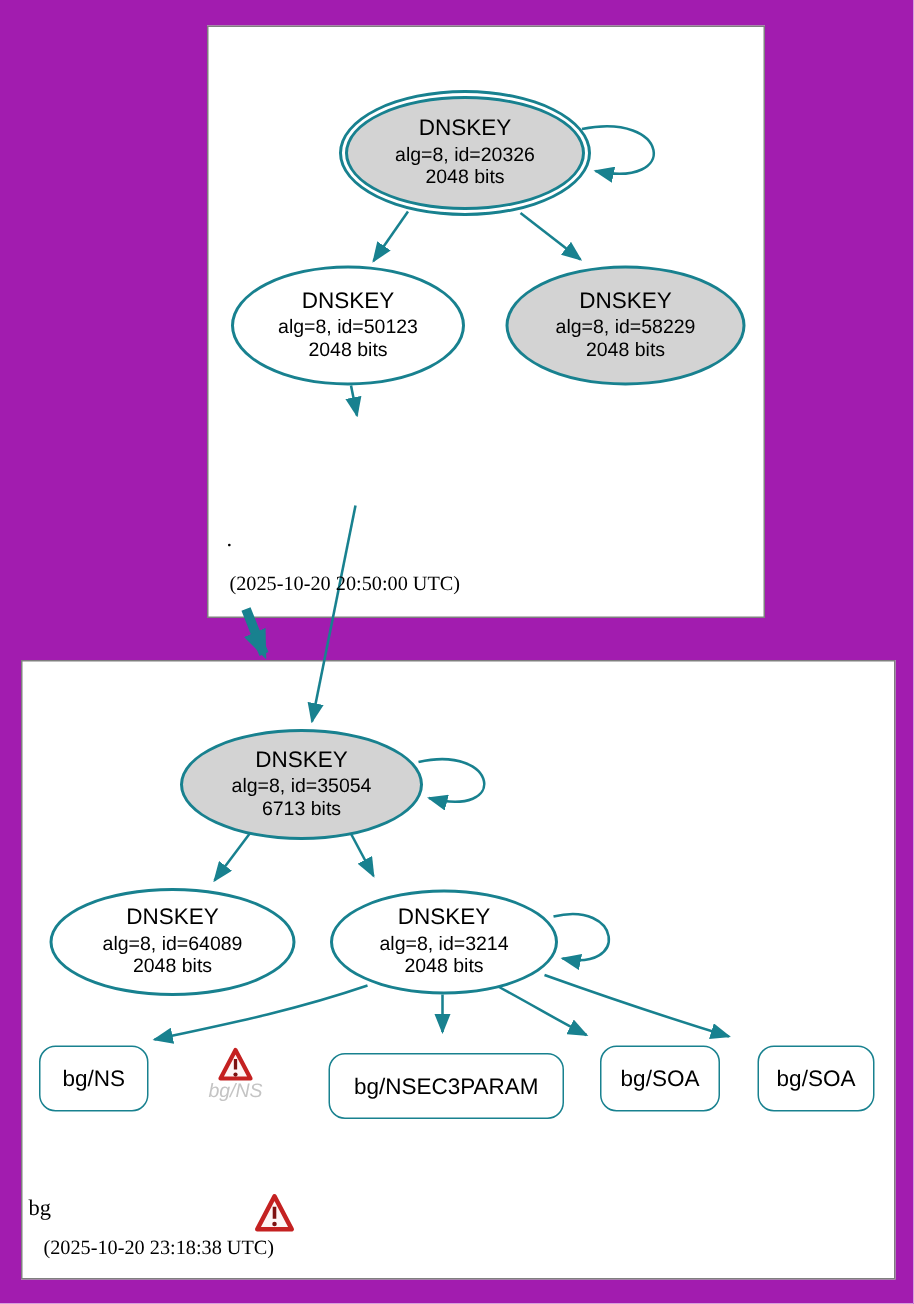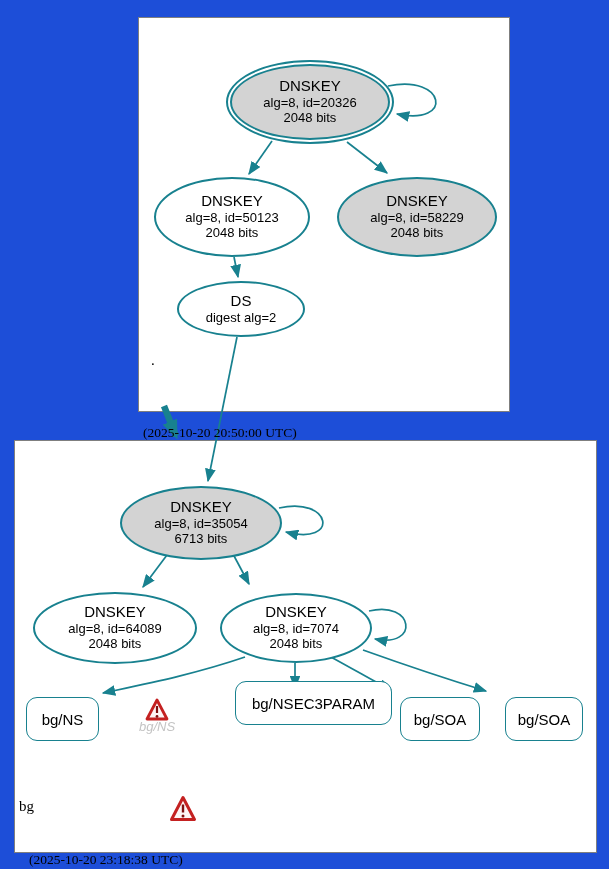--- a/index.html
+++ b/index.html
@@ -1,21 +1,21 @@
 <!DOCTYPE html>
 <html><head>
 <meta charset="utf-8">
 <style>
   :root{
     --teal:#18818f;
     --grayfill:#d3d3d3;
     --boxborder:#7f7f7f;
   }
   html,body{margin:0;padding:0;background:#fff;}
-  #canvas{position:relative;width:609px;height:869px;background:#1d4ed8;overflow:hidden;
+  #canvas{position:relative;width:609px;height:869px;background:#a21caf;overflow:hidden;
           font-family:"Liberation Sans",sans-serif;}
   .zone-box{position:absolute;border:1px solid var(--boxborder);background:#fff;z-index:0;}
   #edges{position:absolute;left:0;top:0;z-index:1;pointer-events:none;}
   .node{position:absolute;z-index:2;display:flex;flex-direction:column;align-items:center;
         justify-content:center;text-align:center;box-sizing:border-box;}
   .ellipse{border:2px solid var(--teal);border-radius:50%;background:#fff;}
   .ellipse.gray{background:var(--grayfill);}
   .ellipse.double{background:#fff;}
   .inner-ring{position:absolute;inset:2px;border:2px solid var(--teal);border-radius:50%;
               background:var(--grayfill);z-index:0;}
@@ -89,60 +89,56 @@
     <div class="txt node-detail">alg=8, id=50123</div>
     <div class="txt node-detail">2048 bits</div>
   </div>
 
   <div class="node ellipse gray" style="left:337px;top:177px;width:160px;height:80px;">
     <div class="txt node-title">DNSKEY</div>
     <div class="txt node-detail">alg=8, id=58229</div>
     <div class="txt node-detail">2048 bits</div>
   </div>
 
-  <div class="node ellipse" style="left:177px;top:281px;width:128px;height:56px;">
-    <div class="txt node-title">DS</div>
-    <div class="txt node-detail">digest alg=2</div>
-  </div>
 
   <div class="zone-label" style="left:151px;top:352px;">.</div>
-  <div class="zone-ts" style="left:143px;top:381px;margin-top:44px;">(2025-10-20 20:50:00 UTC)</div>
+  <div class="zone-ts" style="left:153px;top:381px;">(2025-10-20 20:50:00 UTC)</div>
 
   <div class="node ellipse gray" style="left:120px;top:486px;width:162px;height:74px;">
     <div class="txt node-title">DNSKEY</div>
     <div class="txt node-detail">alg=8, id=35054</div>
     <div class="txt node-detail">6713 bits</div>
   </div>
 
   <div class="node ellipse" style="left:33px;top:592px;width:164px;height:72px;">
     <div class="txt node-title">DNSKEY</div>
     <div class="txt node-detail">alg=8, id=64089</div>
     <div class="txt node-detail">2048 bits</div>
   </div>
 
   <div class="node ellipse" style="left:220px;top:593px;width:152px;height:70px;">
     <div class="txt node-title">DNSKEY</div>
-    <div class="txt node-detail">alg=8, id=7074</div>
+    <div class="txt node-detail">alg=8, id=3214</div>
     <div class="txt node-detail">2048 bits</div>
   </div>
 
   <div class="node rrset" style="left:26px;top:697px;width:73px;height:44px;">
     <div class="txt">bg/NS</div>
   </div>
 
   <div class="ghost-label" style="left:133px;top:719px;width:48px;">bg/NS</div>
 
-  <div class="node rrset" style="left:219px;top:681px;width:157px;height:44px;margin-left:16px;">
+  <div class="node rrset" style="left:219px;top:702px;width:157px;height:44px;">
     <div class="txt">bg/NSEC3PARAM</div>
   </div>
 
   <div class="node rrset" style="left:400px;top:697px;width:80px;height:44px;">
     <div class="txt">bg/SOA</div>
   </div>
 
   <div class="node rrset" style="left:505px;top:697px;width:78px;height:44px;">
     <div class="txt">bg/SOA</div>
   </div>
 
   <div class="zone-label" style="left:19px;top:798px;">bg</div>
-  <div class="zone-ts" style="left:29px;top:824px;margin-top:28px;">(2025-10-20 23:18:38 UTC)</div>
+  <div class="zone-ts" style="left:29px;top:824px;">(2025-10-20 23:18:38 UTC)</div>
 
 </div>
 
 </body></html>

